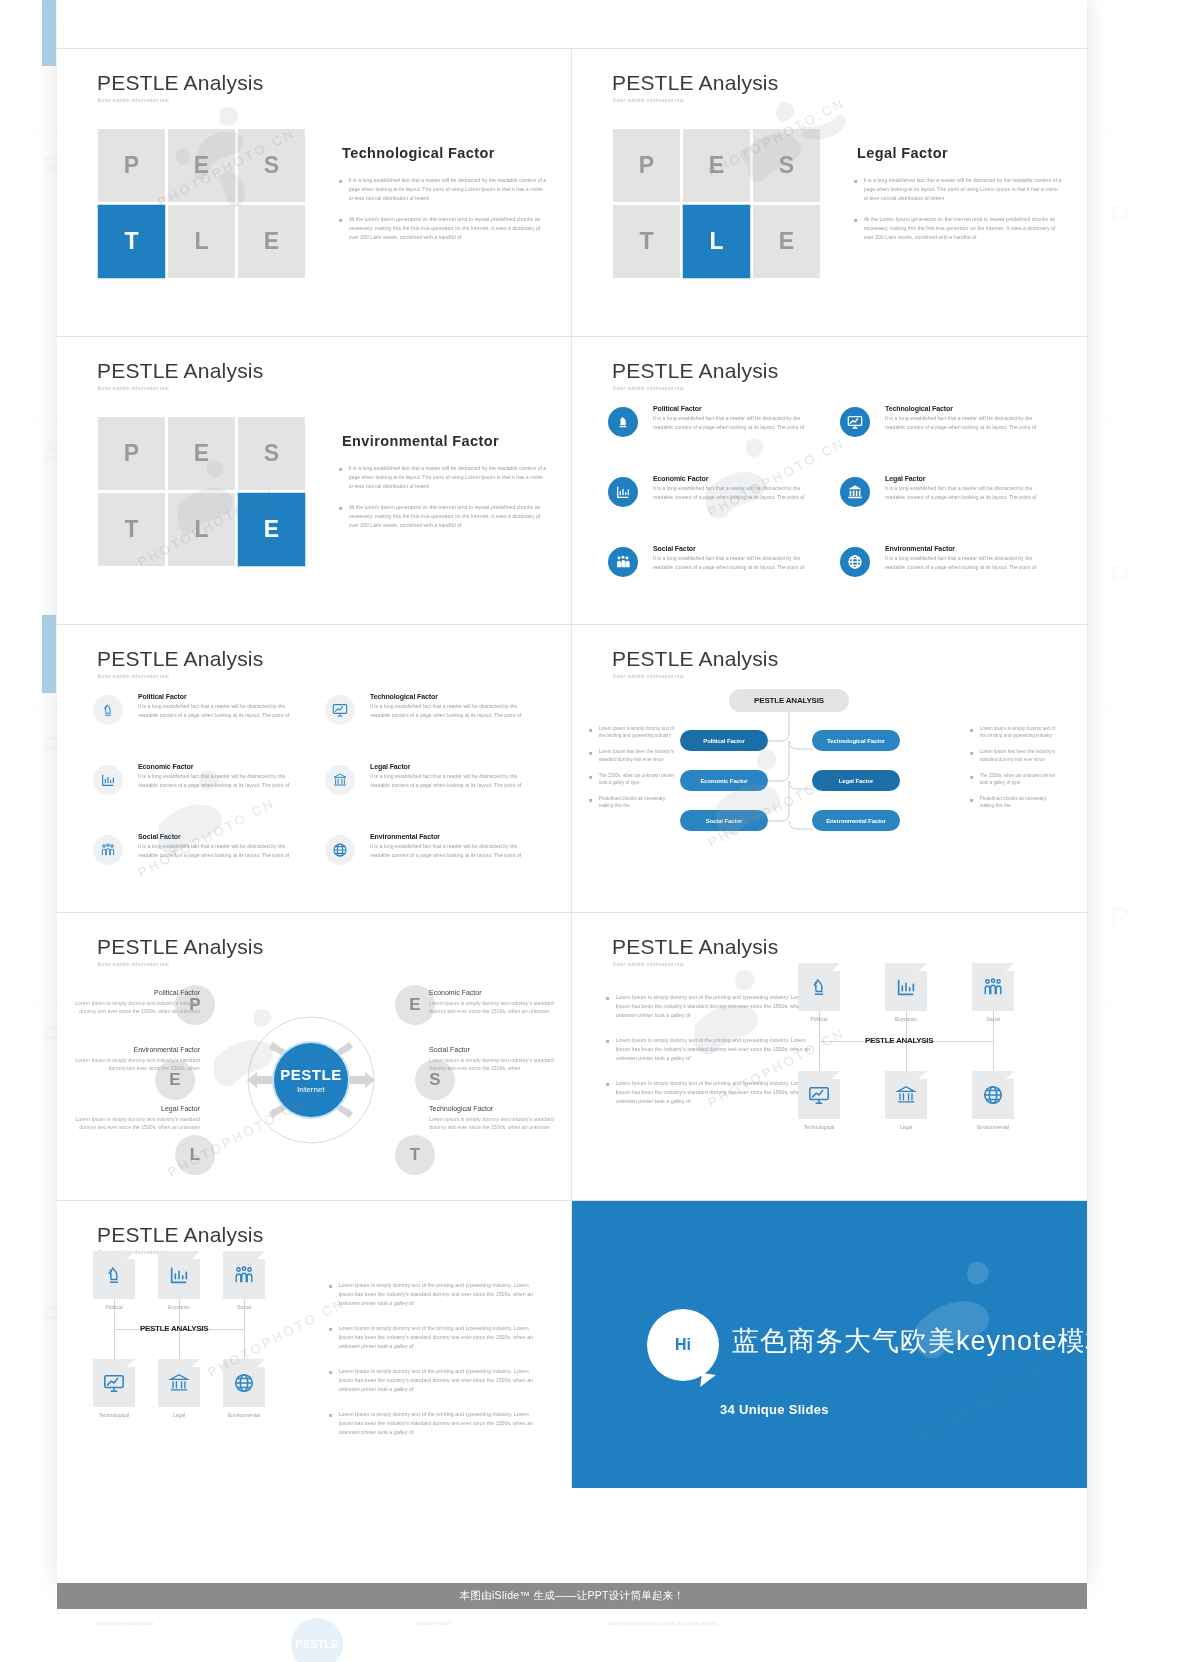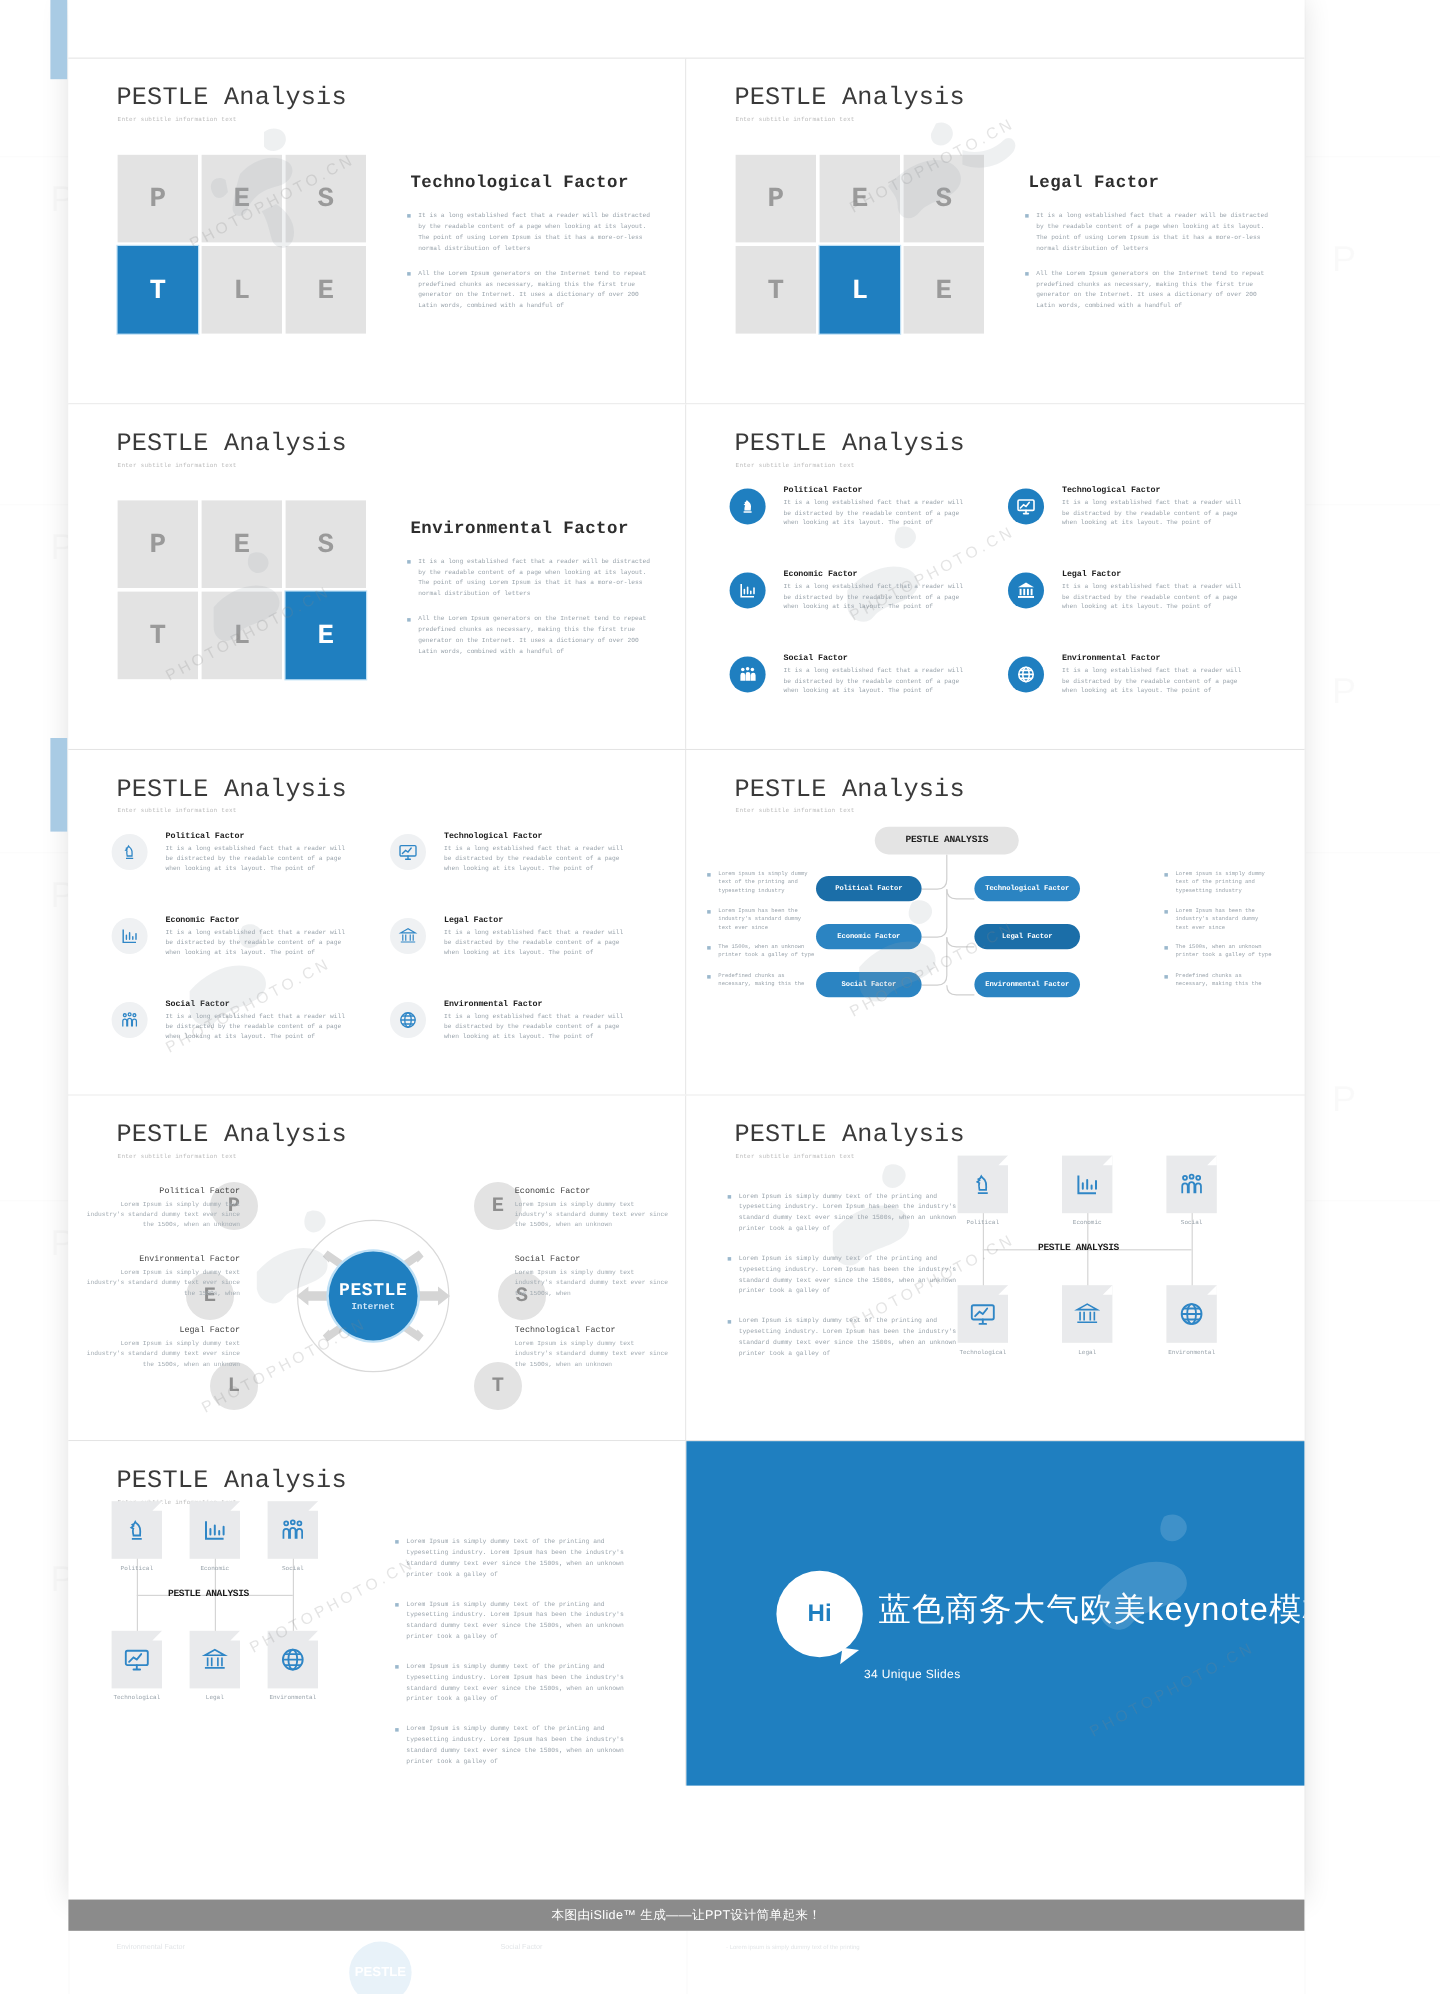--- a/index.html
+++ b/index.html
@@ -39,21 +39,21 @@
   }
   .blue-tab2{
     position:absolute; left:-15px; top:615px; width:14px; height:78px;
     background:#a9cbe4; z-index:3;
   }
 
   .grid{ position:absolute; left:0; top:49px; width:1030px; }
   .srow{ display:flex; border-bottom:1px solid #e4e4e4; }
   .slide{
     width:515px; height:287px; position:relative; background:#fff;
-    border-right:1px solid #e4e4e4; overflow:hidden;font-family:Liberation Mono, monospace;
+    border-right:1px solid #e4e4e4; overflow:hidden;
   }
   .slide:last-child{ border-right:none; }
 
   .s-title{
     position:absolute; left:40px; top:22px;
     font-size:21px; color:#3a3a3a; font-weight:400; letter-spacing:.2px;
     white-space:nowrap;
   }
   .s-sub{
     position:absolute; left:41px; top:48px;
@@ -146,35 +146,35 @@
   .rtlist .btxt{ font-size:5.3px; line-height:9px; }
 
   
   .cover{
     width:515px; height:287px; background:#1f7fc0; position:relative; overflow:hidden;
   }
   .bubble{
     position:absolute; left:75px; top:108px; width:72px; height:72px;
     background:#fff; border-radius:50%;
     display:flex; align-items:center; justify-content:center;
-    font-size:20px; font-weight:700; color:#1f7fc0;
+    font-size:16px; font-weight:700; color:#1f7fc0;
   }
   .bubble:after{
     content:""; position:absolute; right:4px; bottom:-7px;
     width:0;height:0; border-left:14px solid #fff; border-bottom:14px solid transparent;
     transform:rotate(8deg);
   }
   .cover-title{
     position:absolute; left:160px; top:122px;
     font-size:27px; color:#fff; font-weight:400; letter-spacing:1px;
     white-space:nowrap;
   }
   .cover-sub{
-    position:absolute; left:148px; top:189px;
-    font-size:10px; color:#ffffff; font-weight:400; letter-spacing:.3px;
+    position:absolute; left:148px; top:201px;
+    font-size:13px; color:#ffffff; font-weight:700; letter-spacing:.3px;
   }
 
   
   .footer{
     position:absolute; left:57px; top:1583px; width:1030px; height:26px;
     background:#8b8b8b; color:#fff;
     display:flex; align-items:center; justify-content:center;
     font-size:10.5px; letter-spacing:.3px; z-index:4;
   }
 

